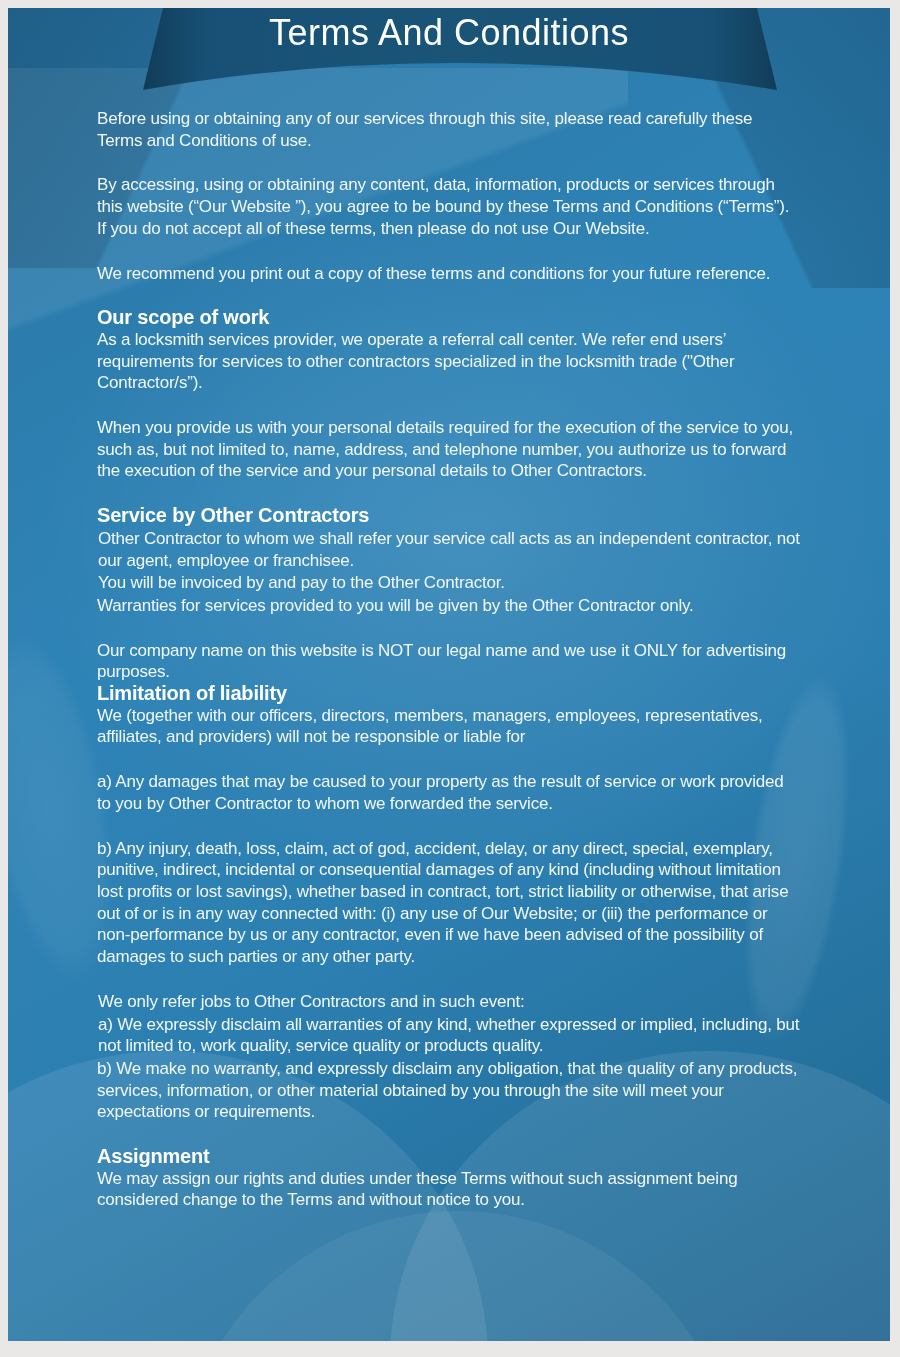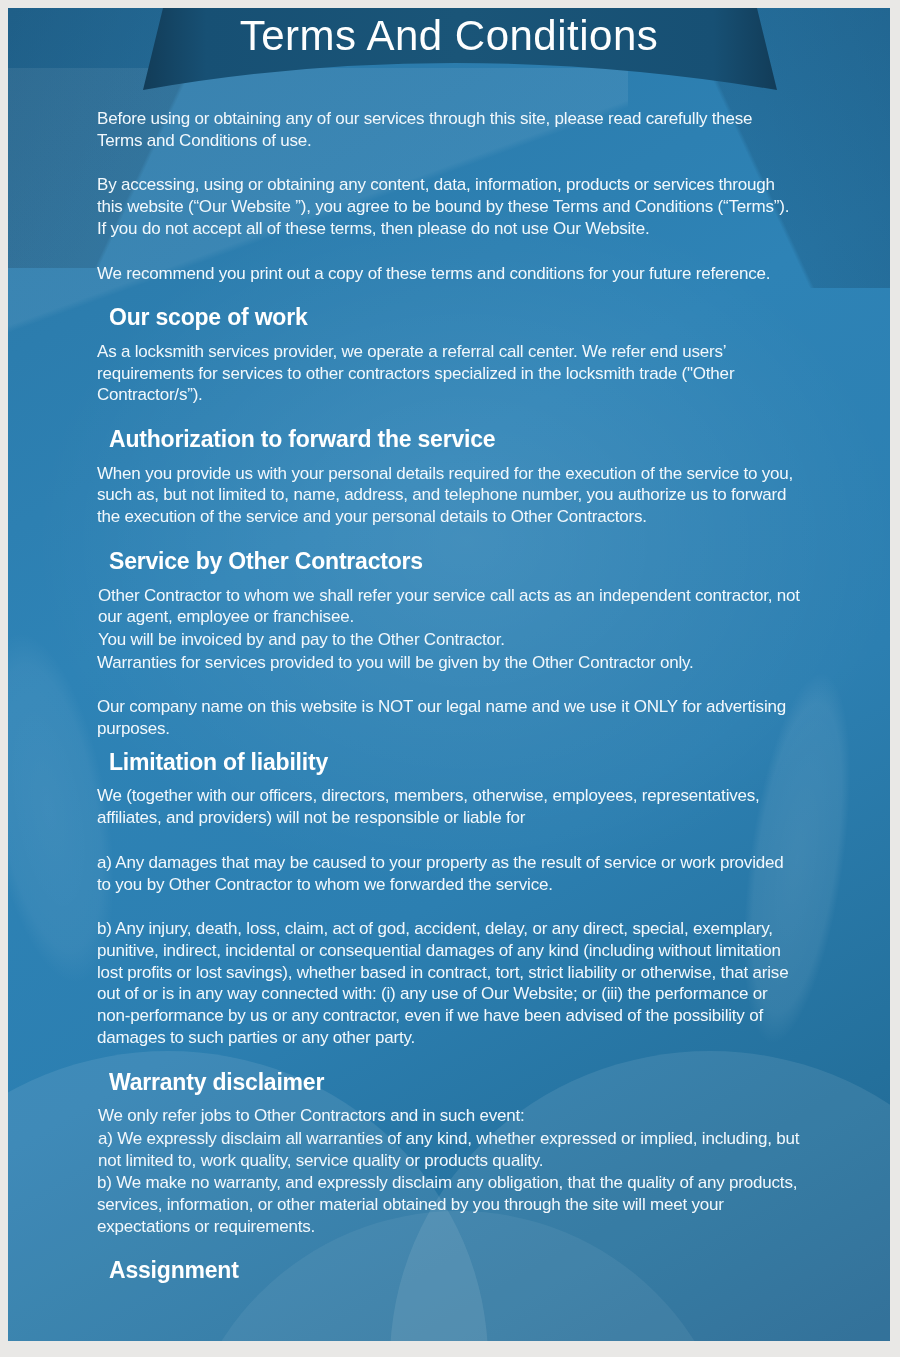--- a/index.html
+++ b/index.html
@@ -59,21 +59,21 @@
     left:170px; bottom:-430px; width:560px; height:560px;
     background:rgba(255,255,255,0.06);
     border-radius:50%;
   }
   
   .ribbon-wrap { position:absolute; left:0; top:0; width:882px; height:100px; }
   .page-title {
     position:absolute; left:0; top:4px; width:882px;
     text-align:center;
     color:#fdfefe;
-    font-size:42px;
+    font-size:36px;
     font-weight:normal;
     letter-spacing:0.5px;
     z-index:3;
   }
   svg.ribbon { position:absolute; left:0; top:0; z-index:2; }
   
   .content {
     position:absolute;
     left:89px; top:100px;
     width:716px;
@@ -81,22 +81,22 @@
     font-size:17px;
     line-height:21.7px;
     letter-spacing:-0.2px;
     z-index:4;
   }
   .content p { margin:0 12px 23px 0; }
   .content p.line { margin:1px; }
   .content p.tight { margin:0; }
   .content p.endgap { margin:0 0 23px 0; }
   .content h2 {
-    margin:12px; padding:0;
-    font-size:23px; line-height:21.7px;
+    margin:0; padding:0;
+    font-size:20px; line-height:21.7px;
     font-weight:bold; color:#ffffff;
   }
   .content h2.plain { font-weight:bold; }
 </style>
 </head>
 <body>
 
 <div class="panel">
 
   <div class="orn corner-left"></div>
@@ -126,36 +126,35 @@
 
   <div class="content">
 
     <p>Before using or obtaining any of our services through this site, please read carefully these Terms and Conditions of use.</p>
     <p>By accessing, using or obtaining any content, data, information, products or services through this website (“Our Website ”), you agree to be bound by these Terms and Conditions (“Terms”). If you do not accept all of these terms, then please do not use Our Website.</p>
     <p>We recommend you print out a copy of these terms and conditions for your future reference.</p>
 
     <h2>Our scope of work</h2>
     <p>As a locksmith services provider, we operate a referral call center. We refer end users’ requirements for services to other contractors specialized in the locksmith trade ("Other Contractor/s”).</p>
 
-    <h2>Authorization to forward the service</h2>
     <p>When you provide us with your personal details required for the execution of the service to you, such as, but not limited to, name, address, and telephone number, you authorize us to forward the execution of the service and your personal details to Other Contractors.</p>
 
     <h2>Service by Other Contractors</h2>
     <p class="line">Other Contractor to whom we shall refer your service call acts as an independent contractor, not our agent, employee or franchisee.</p>
     <p class="line">You will be invoiced by and pay to the Other Contractor.</p>
     <p class="endgap">Warranties for services provided to you will be given by the Other Contractor only.</p>
 
     <p class="tight">Our company name on this website is NOT our legal name and we use it ONLY for advertising purposes.</p>
 
     <h2>Limitation of liability</h2>
-    <p>We (together with our officers, directors, members, otherwise, employees, representatives, affiliates, and providers) will not be responsible or liable for</p>
+    <p>We (together with our officers, directors, members, managers, employees, representatives, affiliates, and providers) will not be responsible or liable for</p>
     <p>a) Any damages that may be caused to your property as the result of service or work provided to you by Other Contractor to whom we forwarded the service.</p>
     <p>b) Any injury, death, loss, claim, act of god, accident, delay, or any direct, special, exemplary, punitive, indirect, incidental or consequential damages of any kind (including without limitation lost profits or lost savings), whether based in contract, tort, strict liability or otherwise, that arise out of or is in any way connected with: (i) any use of Our Website; or (iii) the performance or non-performance by us or any contractor, even if we have been advised of the possibility of damages to such parties or any other party.</p>
 
-    <h2>Warranty disclaimer</h2>
     <p class="line">We only refer jobs to Other Contractors and in such event:</p>
     <p class="line">a) We expressly disclaim all warranties of any kind, whether expressed or implied, including, but not limited to, work quality, service quality or products quality.</p>
     <p class="endgap">b) We make no warranty, and expressly disclaim any obligation, that the quality of any products, services, information, or other material obtained by you through the site will meet your expectations or requirements.</p>
 
     <h2 class="plain">Assignment</h2>
+    <p>We may assign our rights and duties under these Terms without such assignment being considered change to the Terms and without notice to you.</p>
 
   </div>
 </div>
 
 </body></html>

